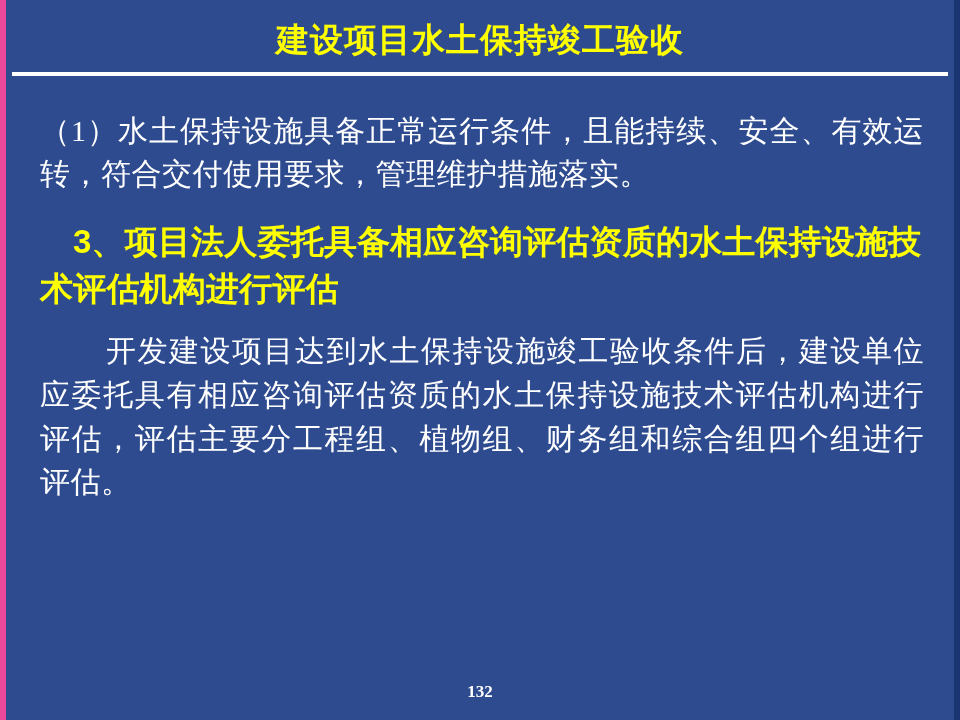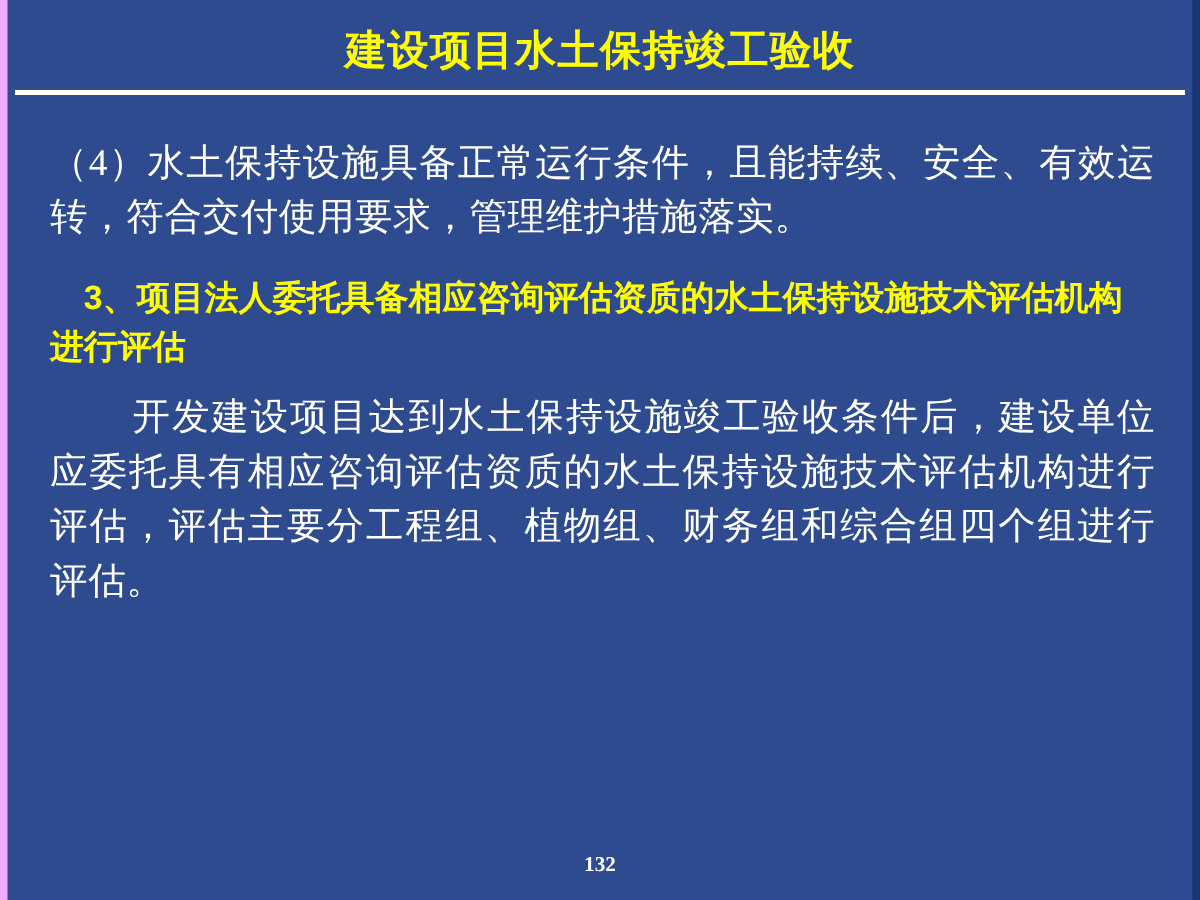--- a/index.html
+++ b/index.html
@@ -12,21 +12,21 @@
     background: #2b4b8d;
     font-family: "Liberation Serif", serif;
     overflow: hidden;
   }
   .slide {
     position: relative;
     width: 960px;
     height: 720px;
     background: #2d4b8e;
     box-sizing: border-box;
-    border-left: 6px solid #f0abfc;
+    border-left: 6px solid #ec4899;
     border-right: 6px solid #1b3572;
   }
   .title-bar {
     position: absolute;
     top: 0;
     left: 0;
     right: 0;
     height: 76px;
     display: flex;
     align-items: center;
@@ -60,21 +60,21 @@
     font-size: 30px;
     line-height: 1.42;
     margin: 0 0 18px 0;
     text-align: justify;
     letter-spacing: 0.5px;
   }
   .heading {
     color: #ffff00;
     font-family: "Liberation Sans", sans-serif;
     font-weight: bold;
-    font-size: 27px;
+    font-size: 33px;
     line-height: 1.42;
     margin: 24px 0 4px 0;
     text-indent: 1em;
     letter-spacing: 0.2px;
   }
   .body-block {
     color: #ffffff;
     font-size: 30px;
     line-height: 1.46;
     margin: 16px 0 0 0;
@@ -99,21 +99,21 @@
 
 <div class="slide">
 
   <div class="title-bar">
     <div class="slide-title">建设项目水土保持竣工验收</div>
   </div>
   <div class="title-rule"></div>
 
   <div class="content">
 
-    <p class="para">（4）水土保持设施具备正常运行条件，且能持续、安全、有效运转，符合交付使用要求，管理维护措施落实。</p>
+    <p class="para">（1）水土保持设施具备正常运行条件，且能持续、安全、有效运转，符合交付使用要求，管理维护措施落实。</p>
 
     <p class="heading">3、项目法人委托具备相应咨询评估资质的水土保持设施技术评估机构进行评估</p>
 
     <p class="body-block">开发建设项目达到水土保持设施竣工验收条件后，建设单位应委托具有相应咨询评估资质的水土保持设施技术评估机构进行评估，评估主要分工程组、植物组、财务组和综合组四个组进行评估。</p>
 
   </div>
 
   <div class="page-number">132</div>
 
 </div>

